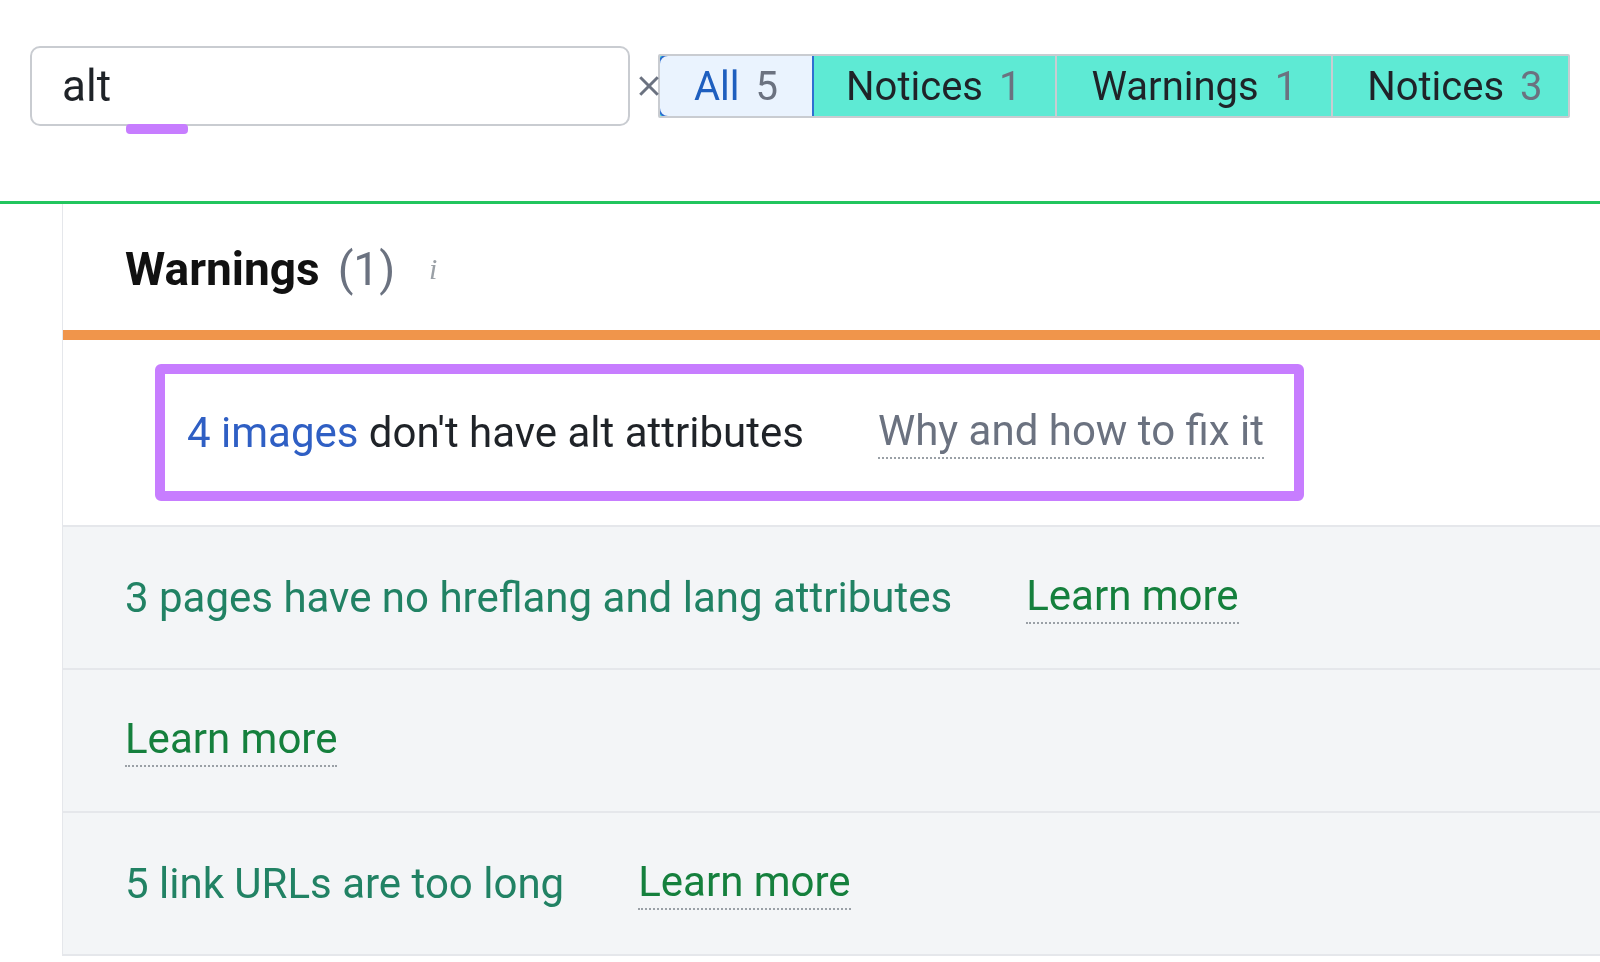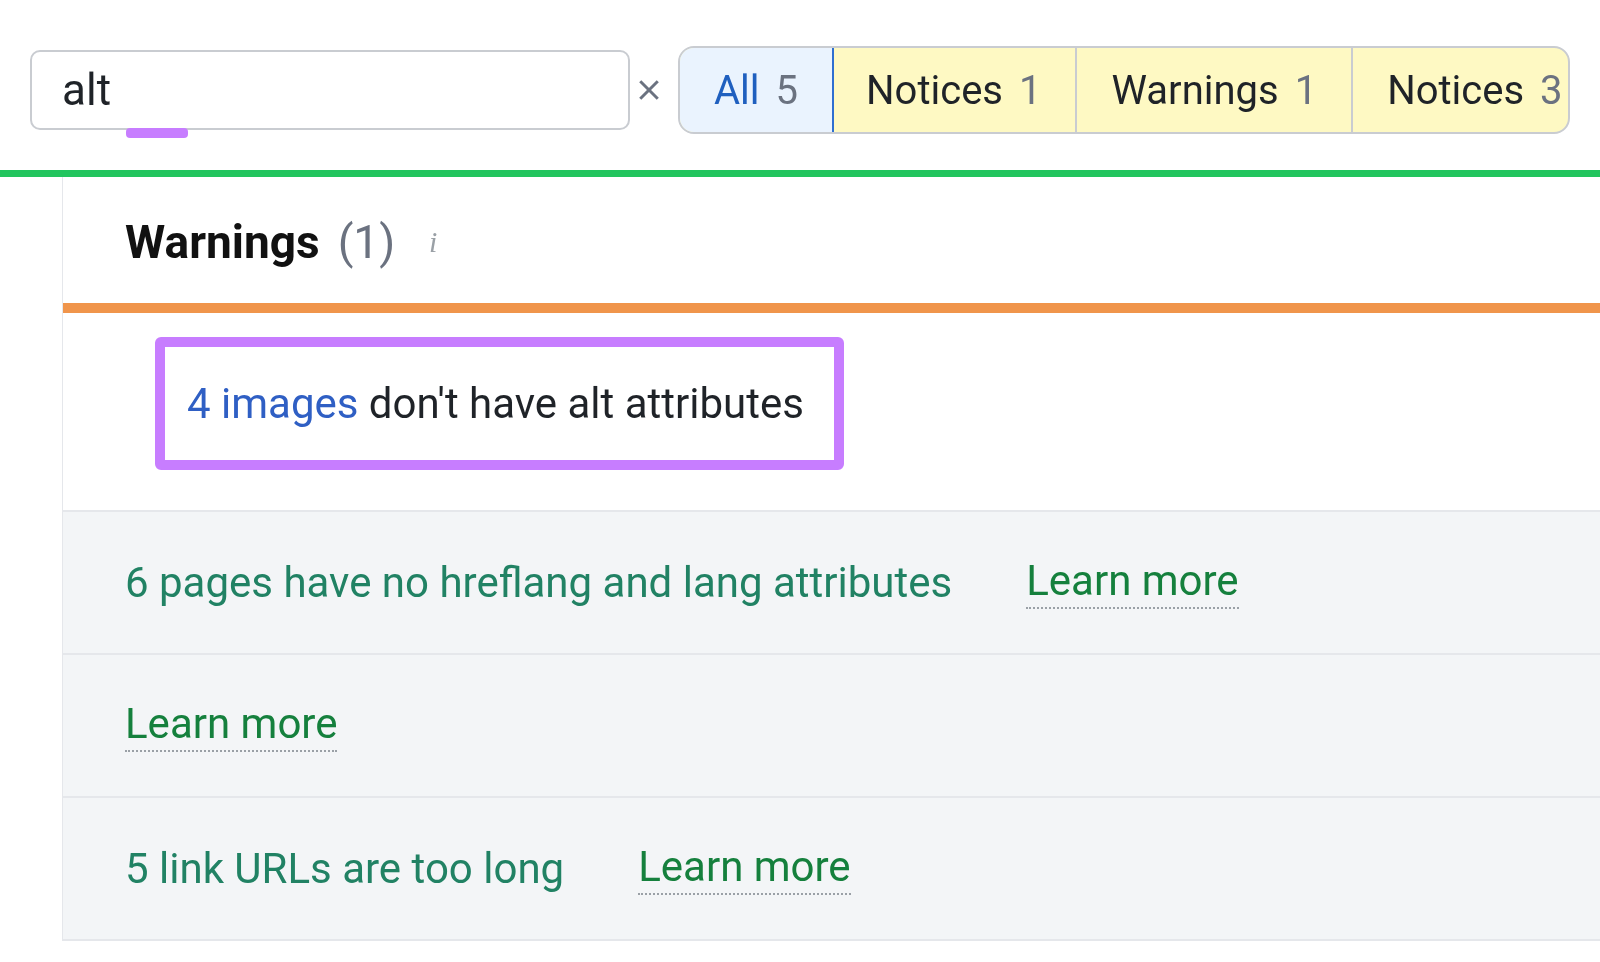--- a/index.html
+++ b/index.html
@@ -8,23 +8,23 @@
     font-family: -apple-system, BlinkMacSystemFont, "Segoe UI", Roboto, "Helvetica Neue", Arial, sans-serif;
     background: #ffffff;
     color: #111;
     font-size: 16px;
   }
 
   
   .topbar {
     display: flex;
     align-items: center;
-    padding: 46px 30px 36px 30px;
-    gap: 48px;
-    border-bottom: 7px solid #22c55e;
+    padding: 46px 30px 75px 30px;
+    gap: 28px;
+    border-bottom: 3px solid #22c55e;
   }
 
   .search {
     display: flex;
     align-items: center;
     width: 600px;
     height: 80px;
     border: 2px solid #c9ccd1;
     border-radius: 10px;
     padding: 0 20px 0 16px;
@@ -56,24 +56,24 @@
     width: 34px; height: 34px;
     display: flex; align-items: center; justify-content: center;
     cursor: pointer;
     color: #6b7280;
   }
   .clear-btn svg { width: 30px; height: 30px; stroke: #6b7280; stroke-width: 2.4; fill: none; }
 
   .tabs {
     display: flex;
     border: 2px solid #c9ccd1;
-    border-radius: 16px;
+    border-radius: 2px;
     overflow: hidden;
-    height: 88px;
-    background: #fef9c3;
+    height: 64px;
+    background: #5eead4;
   }
   .tab {
     display: flex;
     align-items: center;
     padding: 0 34px;
     font-size: 40px;
     border-right: 2px solid #c9ccd1;
     cursor: pointer;
     white-space: nowrap;
     gap: 16px;
@@ -138,21 +138,21 @@
     font-size: 42px;
   }
   .issue-row.zero { background: #f3f5f7; }
   .issue-row.zero .issue-text,
   .issue-row.zero .issue-link { color: #218264; }
   .issue-row.zero .learn { color: #15803d; }
 
   .issue-highlight {
     border: 10px solid #c77dff;
     border-radius: 6px;
-    margin: 10px 6px 26px 30px;
+    margin: 10px 6px 10px 30px;
     padding: 32px 30px 32px 22px;
     display: inline-flex;
     align-items: center;
     gap: 74px;
   }
   .issue-row.highlighted { padding: 14px 40px 14px 62px; }
 
   .issue-text { color: #1f2328; }
   .issue-link { color: #2f5fc4; cursor: pointer; }
   .learn {
@@ -212,25 +212,26 @@
     <span class="title">Warnings</span>
     <span class="sec-count">(1)</span>
     <span class="info-icon">i</span>
   </div>
 
   <div class="issue-row highlighted">
     <span class="issue-highlight">
       <span>
         <span class="issue-link">4 images</span><span class="issue-text"> don't have alt attributes</span>
       </span>
+      <span class="learn">Why and how to fix it</span>
     </span>
   </div>
 
   <div class="issue-row zero">
-    <span class="issue-link">6 pages have no hreflang and lang attributes</span>
+    <span class="issue-link">3 pages have no hreflang and lang attributes</span>
     <span class="learn">Learn more</span>
   </div>
 
   <div class="issue-row zero">
     <span class="learn">Learn more</span>
   </div>
 
   <div class="issue-row zero">
     <span class="issue-link">5 link URLs are too long</span>
     <span class="learn">Learn more</span>

